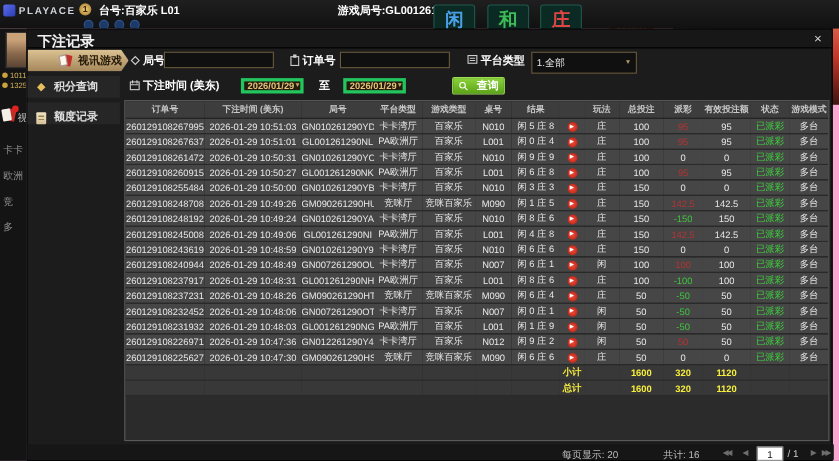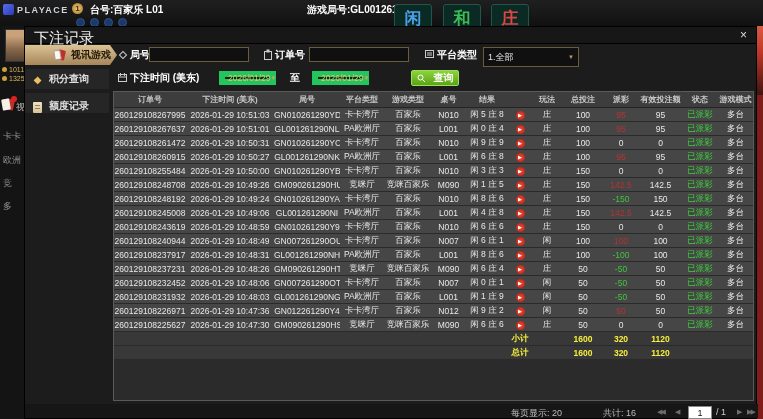--- a/index.html
+++ b/index.html
@@ -1,16 +1,16 @@
 <!DOCTYPE html>
 <html><head>
 <meta charset="utf-8">
 <style>
   html,body{margin:0;padding:0;background:#000;}
-  .stage{position:relative;width:763px;height:419px;background:#7f1d1d;overflow:hidden;
+  .stage{position:relative;width:763px;height:419px;background:#f9a8d4;overflow:hidden;
          font-family:"Liberation Sans","DejaVu Sans",sans-serif;}
 
   
   .topbar{position:absolute;left:0;top:0;width:763px;height:26px;background:linear-gradient(#1f1f1f,#111);z-index:1;}
   .logo-box{position:absolute;left:3px;top:4px;width:11px;height:11px;border-radius:2px;
             background:linear-gradient(135deg,#5a6cf0,#2b3db0);}
   .logo-text{position:absolute;left:17px;top:5px;color:#cfd3da;font-size:9px;font-weight:bold;letter-spacing:1.5px;}
   .seat-badge{position:absolute;left:72px;top:3px;width:11px;height:11px;border-radius:50%;
               background:radial-gradient(#f0d080,#a07020);color:#402800;font-size:8px;font-weight:bold;
               text-align:center;line-height:11px;}
@@ -47,21 +47,21 @@
   .lobby-cards .c2{position:absolute;left:4px;top:1px;width:8px;height:11px;background:#c03028;border-radius:1px;transform:rotate(12deg);}
   .lobby-cards .c1{position:absolute;left:0;top:1px;width:8px;height:11px;background:#f5f0e8;border-radius:1px;transform:rotate(-10deg);}
   .lobby-cards .badge{position:absolute;right:-2px;top:-2px;width:6px;height:6px;border-radius:50%;background:#d22;}
   .lobby-item{position:absolute;left:3px;color:#8f8f8f;font-size:9px;white-space:nowrap;}
   .li-0{left:16px;top:75px;color:#bbb;} .li-1{top:104px;} .li-2{top:128px;} .li-3{top:151px;} .li-4{top:174px;}
 
   
   .dialog{position:absolute;left:24px;top:26px;width:733px;height:393px;background:#1c1c1c;
           border:1px solid #000;box-sizing:border-box;z-index:5;}
   .titlebar{position:absolute;left:0;top:0;width:100%;height:16px;background:#171717;border-bottom:1px solid #000;}
-  .dialog-title{position:absolute;left:9px;top:2px;font-size:15px;font-weight:normal;color:#f2f2f2;}
+  .dialog-title{position:absolute;left:9px;top:2px;font-size:13px;font-weight:bold;color:#f2f2f2;}
   .close-btn{position:absolute;right:9px;top:1px;font-size:12px;color:#ddd;cursor:pointer;}
 
   .menu-item{position:absolute;left:0;width:84px;height:20px;display:flex;align-items:center;gap:5px;
              padding-left:6px;box-sizing:border-box;background:#262626;color:#e0e0e0;
              font-size:10px;font-weight:bold;cursor:pointer;}
   .mi-0{top:18px;} .mi-1{top:42px;} .mi-2{top:66px;align-items:flex-end;}
   .menu-item.active{width:92px;background:linear-gradient(180deg,#dcc394,#a4865a);color:#241806;
              clip-path:polygon(0 0,calc(100% - 7px) 0,100% 50%,calc(100% - 7px) 100%,0 100%);padding-left:28px;}
   .cards-icon{position:relative;width:13px;height:13px;flex:0 0 13px;}
   .cards-icon .c2{position:absolute;left:5px;top:1px;width:7px;height:10px;background:#c03028;border-radius:1px;transform:rotate(12deg);}
@@ -73,21 +73,21 @@
 
   
   .flt-label{position:absolute;font-size:10px;font-weight:bold;color:#fff;white-space:nowrap;}
   .flt-icon{position:absolute;}
   .txt-input{position:absolute;width:100px;height:15px;background:#101010;border:1px solid #6b5a3c;
              color:#eee;font-size:9px;box-sizing:border-box;padding:0 3px;}
   .sel{position:absolute;background:#101010;border:1px solid #6b5a3c;color:#e8e8e8;font-size:9px;
        display:flex;align-items:center;justify-content:space-between;padding:9px 4px;box-sizing:border-box;cursor:pointer;}
   .sel .arr{color:#b89868;font-size:6px;}
   .platform-sel{left:458px;top:20px;width:96px;height:15px;}
-  .date-sel{background:#231b0e;border:6px solid #22c55e;color:#e6c377;font-size:8.5px;font-weight:normal;
+  .date-sel{background:#231b0e;border:3px solid #22c55e;color:#e6c377;font-size:8.5px;font-weight:bold;
             position:absolute;display:flex;align-items:center;justify-content:space-between;
             padding:0 3px;box-sizing:border-box;width:57px;height:14px;cursor:pointer;}
   .date-sel .arr{color:#c9a55e;font-size:6px;}
   .search-btn{position:absolute;left:386px;top:43px;width:48px;height:16px;border-radius:2px;
               background:linear-gradient(#8cd23c,#5ba417);border:1px solid #9adf55;color:#fff;
               font-size:10px;font-weight:bold;display:flex;align-items:center;justify-content:center;gap:8px;
               box-sizing:border-box;cursor:pointer;}
 
   
   .tbl-wrap{position:absolute;left:88px;top:64px;width:641px;height:310px;background:#2b2b2b;

